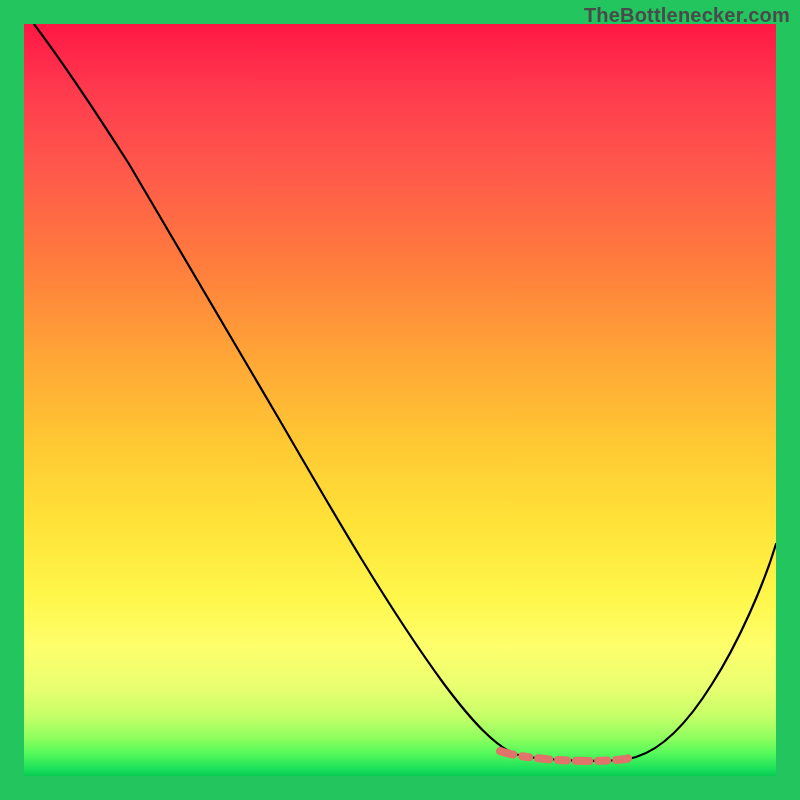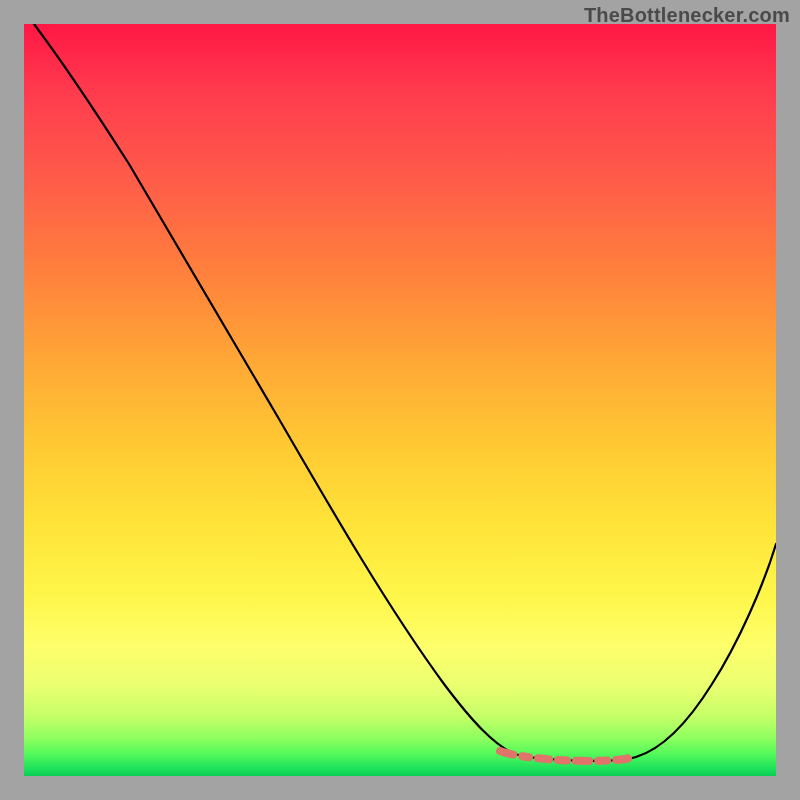--- a/index.html
+++ b/index.html
@@ -8,21 +8,21 @@
     width: 800px;
     height: 800px;
     background: #000;
     overflow: hidden;
     font-family: Arial, Helvetica, sans-serif;
   }
   .wrap {
     position: relative;
     width: 800px;
     height: 800px;
-    background: #a3a3a3;
+    background: #22c55e;
   }
   .plot {
     position: absolute;
     left: 24px;
     top: 24px;
     width: 752px;
     height: 752px;
     background: linear-gradient(
       to bottom,
       #ff1744 0%,

